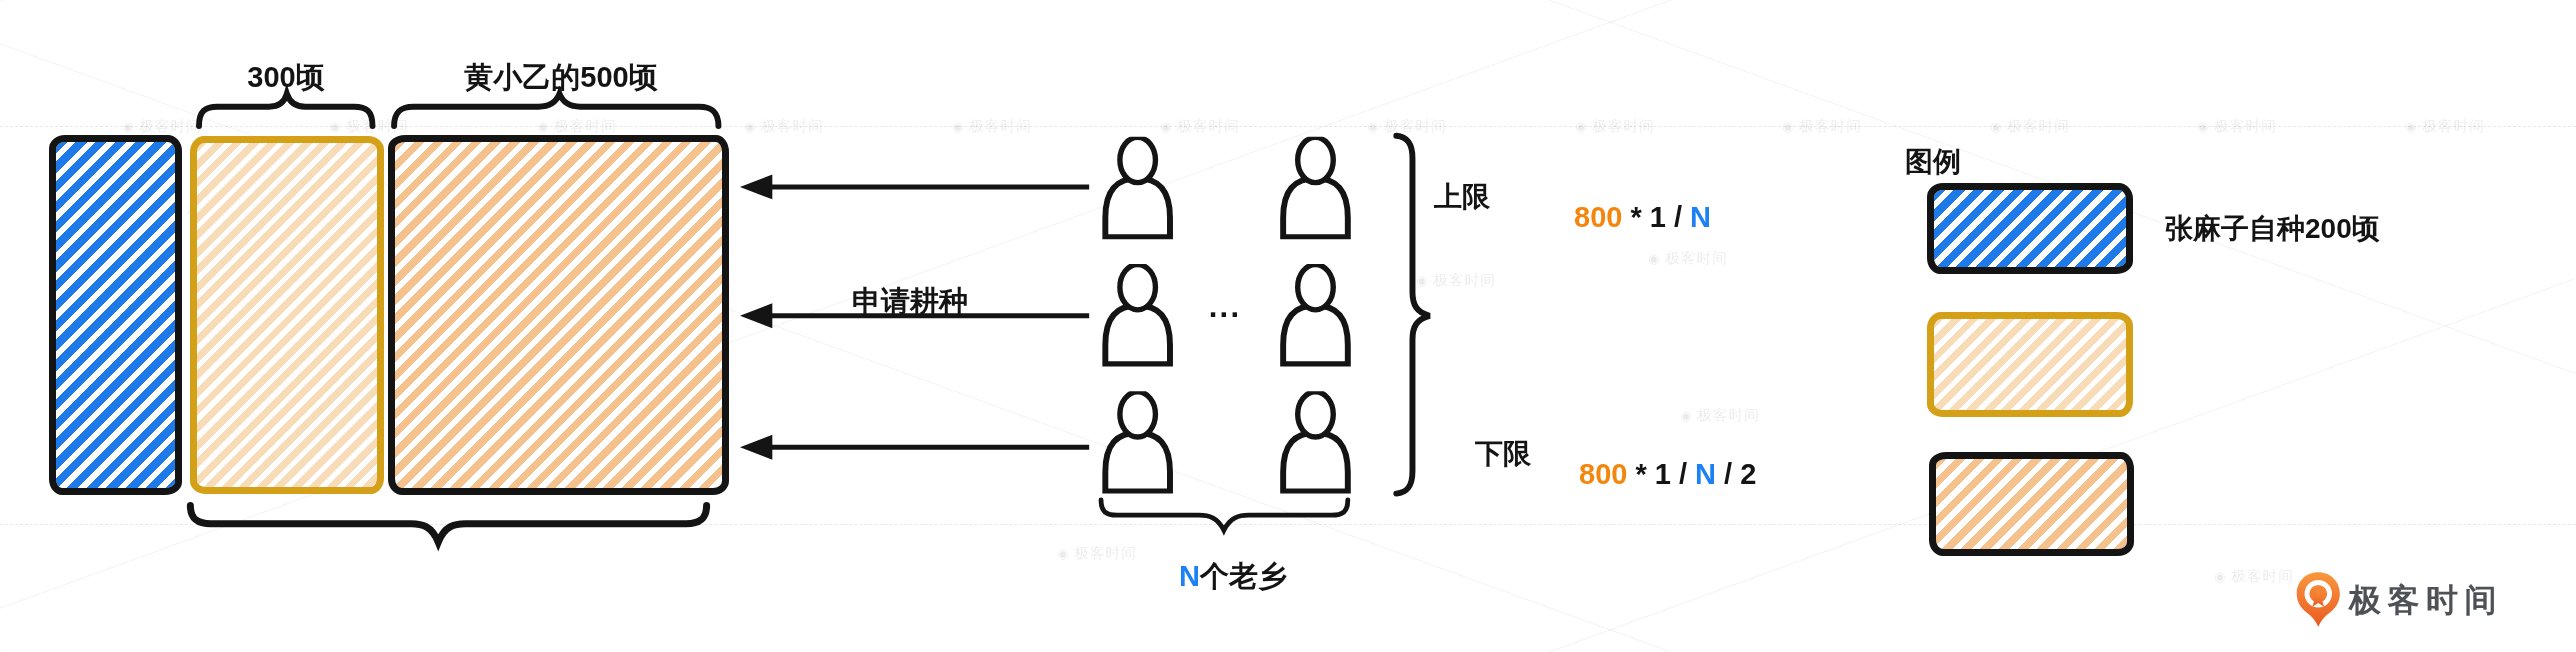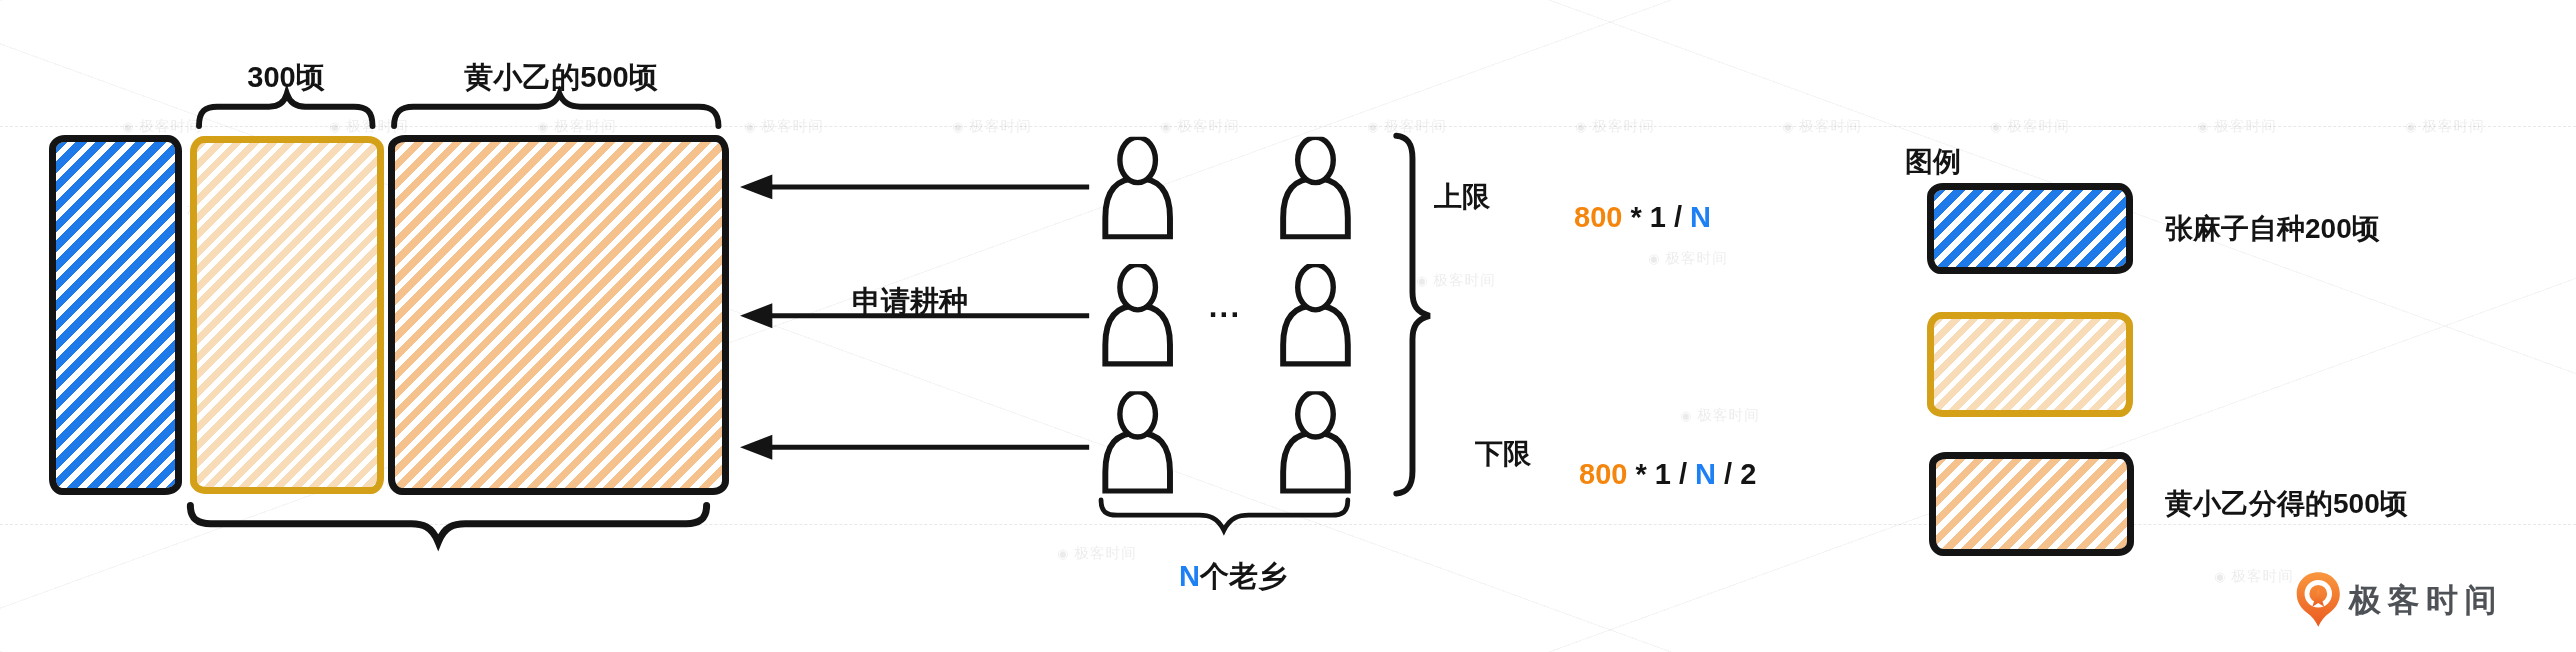--- a/index.html
+++ b/index.html
@@ -99,21 +99,20 @@
   <div class="txt cc dots" style="left:1225px;top:306px">...</div>
   <div class="txt cc f54" style="left:1233px;top:556px"><span class="blue">N</span><span>个老乡</span></div>
 
   <div class="txt cc f56" style="left:1462px;top:197px">上限</div>
   <div class="txt cl f54" style="left:1574px;top:197px"><span class="orange">800</span><span> * 1 / </span><span class="blue">N</span></div>
   <div class="txt cc f56" style="left:1503px;top:454px">下限</div>
   <div class="txt cl f54" style="left:1579px;top:454px"><span class="orange">800</span><span> * 1 / </span><span class="blue">N</span><span> / 2</span></div>
 
   <div class="txt cc f56" style="left:1933px;top:162px">图例</div>
   <div class="txt cl f52" style="left:2165px;top:229px">张麻子自种200顷</div>
-  <div class="txt cl f52" style="left:2165px;top:504px">黄小乙分得的500顷</div>
 
   <div class="txt cl logo-text" style="left:2349px;top:600px">极客时间</div>
 
   <svg class="overlay" width="2576" height="652" viewBox="0 0 4778 1210">
     <defs>
       <symbol id="person" viewBox="0 0 140 190">
         <path d="M10,186 L10,150 C10,97 33,77 70,77 C107,77 130,97 130,150 L130,186 Z" fill="#fff" stroke="#141414" stroke-width="11"></path>
         <ellipse cx="70" cy="43" rx="33" ry="42" fill="#fff" stroke="#141414" stroke-width="10"></ellipse>
       </symbol>
       <linearGradient id="pinGrad" x1="0" y1="0" x2="0" y2="1">

